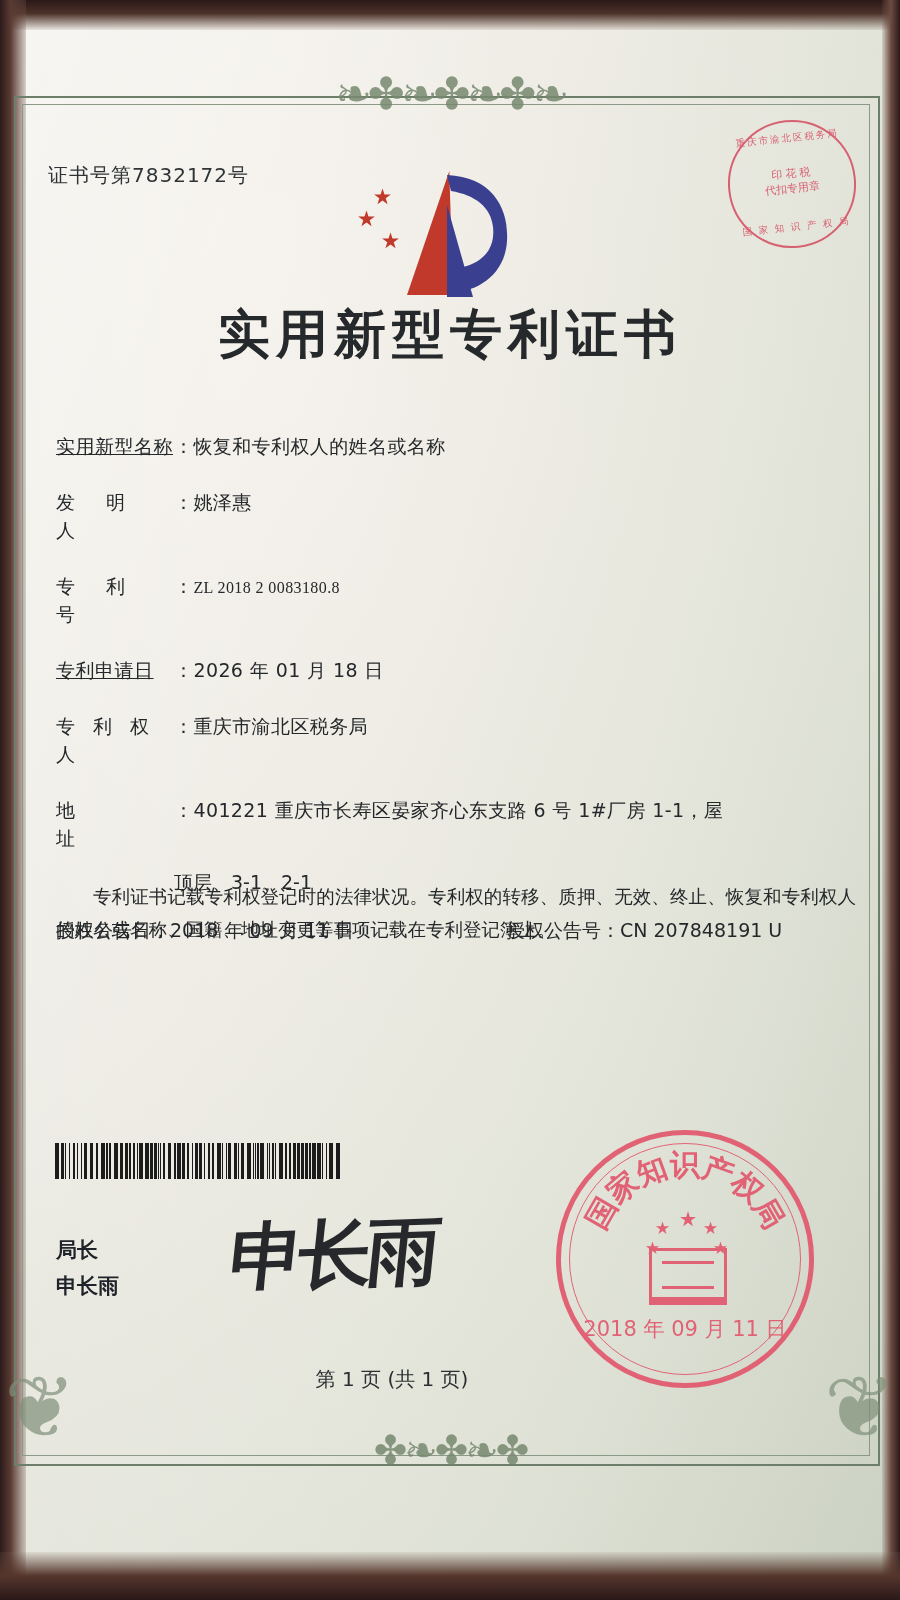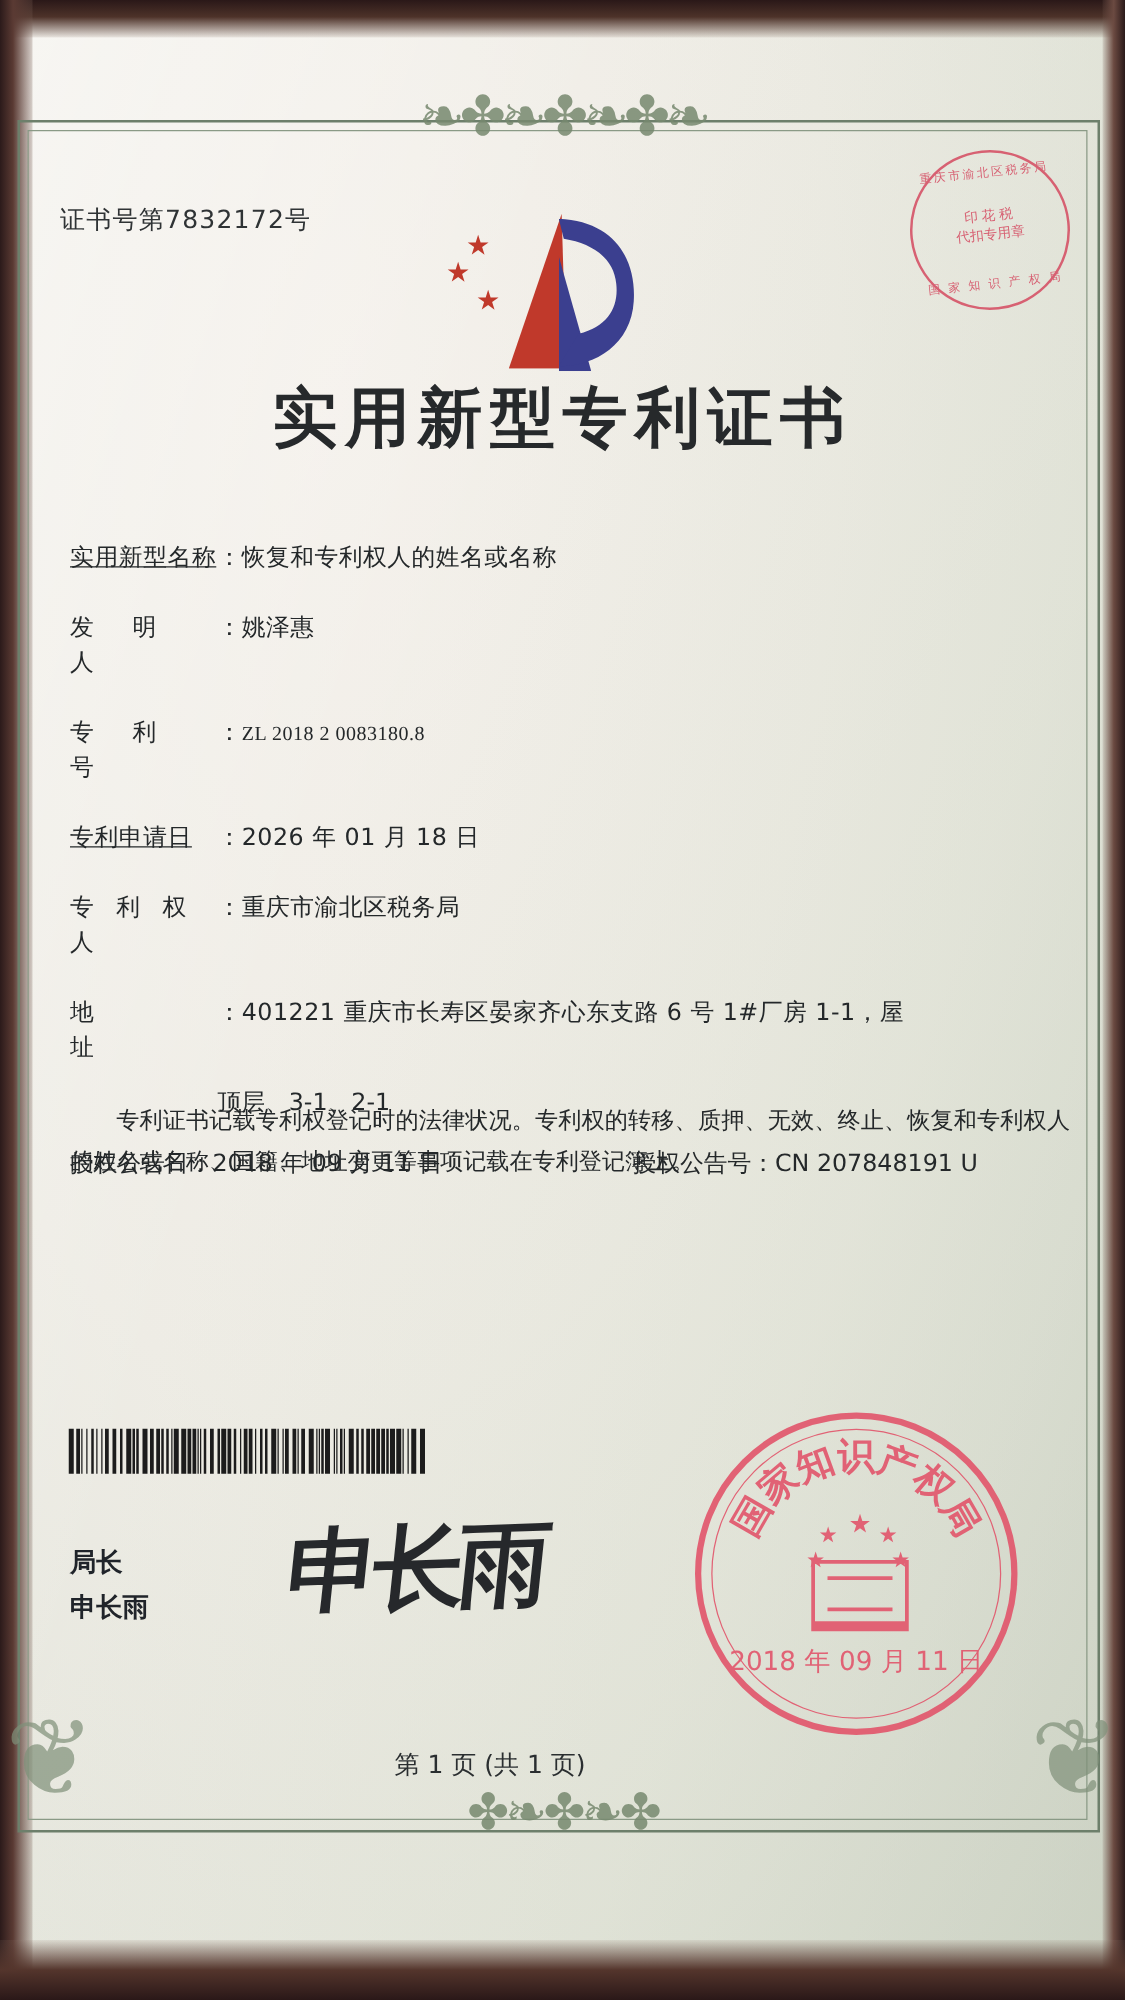--- a/index.html
+++ b/index.html
@@ -164,21 +164,21 @@
     content:"";position:absolute;left:10px;top:10px;width:52px;height:22px;
     border-top:3px solid #e2556b;border-bottom:3px solid #e2556b;
   }
   .seal-emblem .sstar{position:absolute;color:#e2556b;font-size:15px;}
   .seal-date{
     position:absolute;left:0;bottom:40px;width:248px;text-align:center;
     font-size:21px;font-family:"DejaVu Sans",sans-serif;color:#e2556b;
   }
 
   .footer{
-    position:absolute;left:0;top:1398px;width:784px;text-align:center;
+    position:absolute;left:0;top:1366px;width:784px;text-align:center;
     font-size:20px;color:#2a2e30;font-family:"DejaVu Sans", sans-serif;
   }
 </style>
 </head>
 <body>
 
 <div class="page">
   <div class="tint"></div>
 
   <div class="edge-top"></div>

